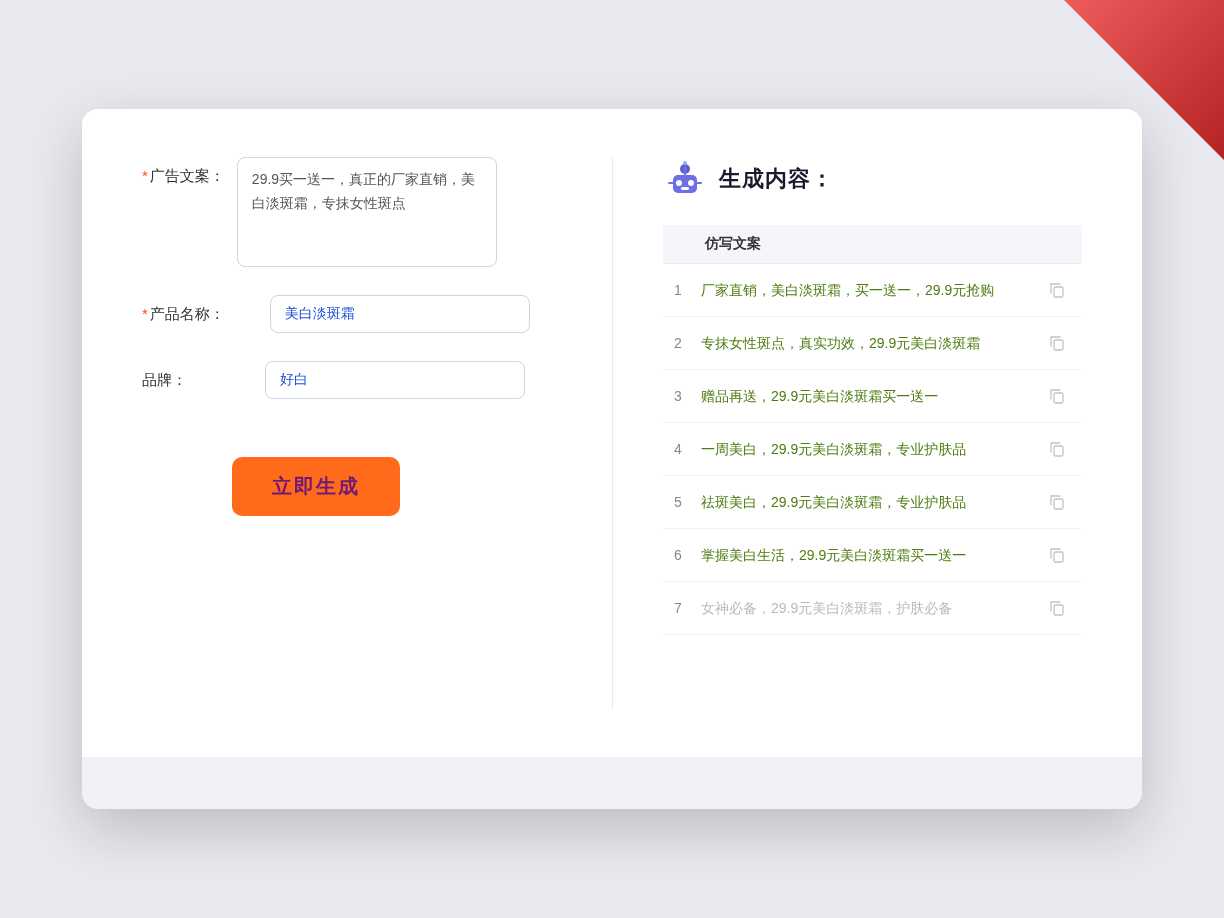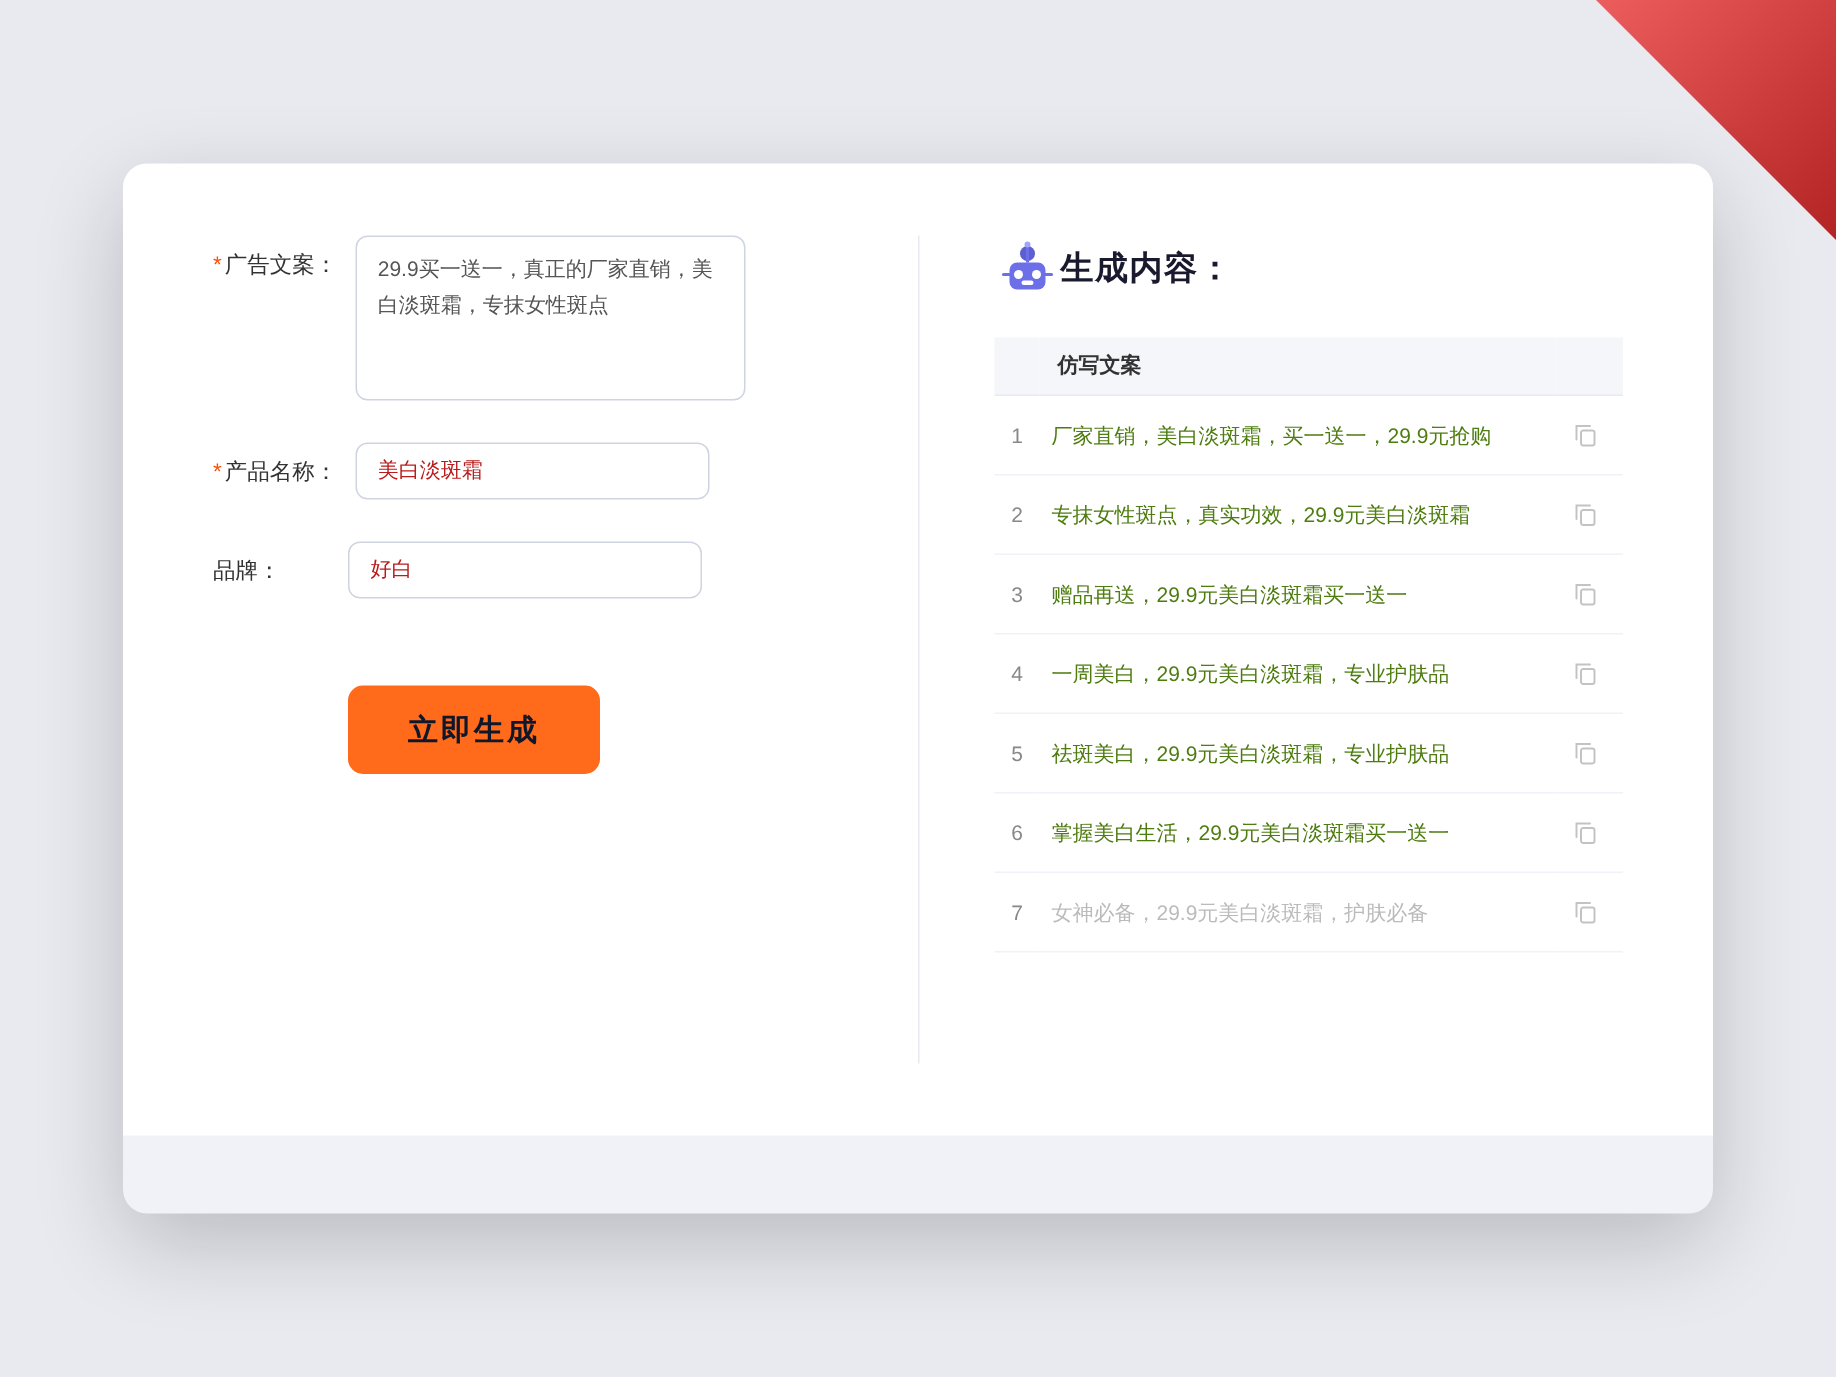--- a/index.html
+++ b/index.html
@@ -140,30 +140,31 @@
       line-height: 1.7;
       font-family: inherit;
       background: #fff;
     }
 
     .form-input-text {
       border: 1.5px solid #d0d4e0;
       border-radius: 8px;
       padding: 10px 14px;
       font-size: 14px;
-      color: #b91c1c;
-      width: 236px;
+      color: #1d4ed8;
+      width: 260px;
       outline: none;
       font-family: inherit;
       background: #fff;
+      margin-left: 33px;
     }
 
     .generate-btn {
       background: #ff6b1a;
-      color: #0f172a;
+      color: #701a75;
       border: none;
       border-radius: 10px;
       padding: 16px 40px;
       font-size: 20px;
       font-weight: 600;
       cursor: pointer;
       margin-top: 30px;
       margin-left: 90px;
       letter-spacing: 2px;
       font-family: Liberation Sans, sans-serif;
@@ -179,21 +180,21 @@
 
     
     .right-panel {
       flex: 1;
       padding-left: 40px;
     }
 
     .result-header {
       display: flex;
       align-items: center;
-      gap: 0;
+      gap: 12px;
       margin-bottom: 24px;
     }
 
     .result-title {
       font-size: 22px;
       color: #1a1a2e;
       font-weight: 600;
       letter-spacing: 1px;
     }
 

